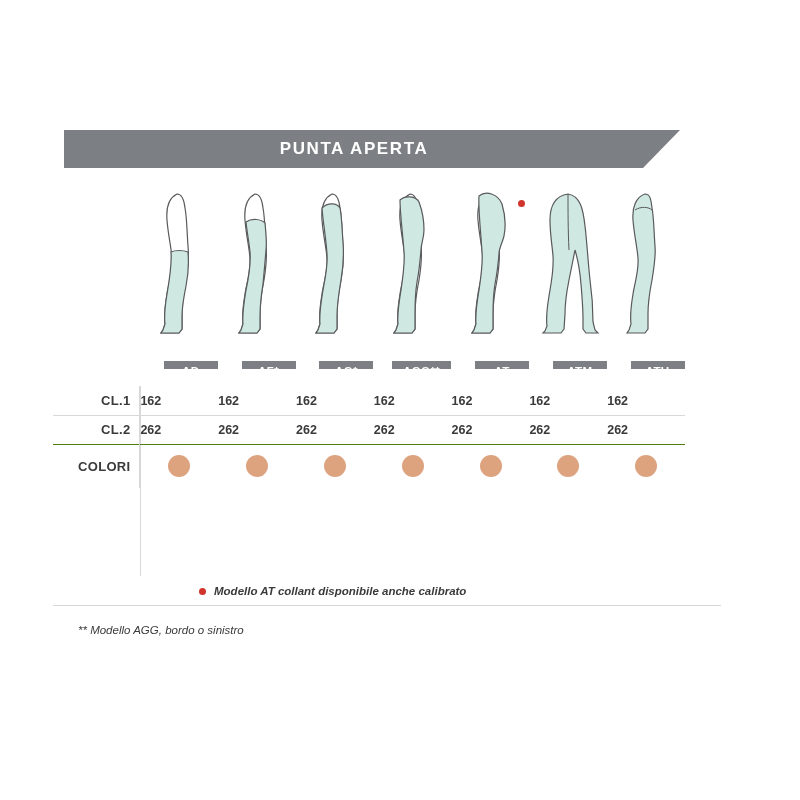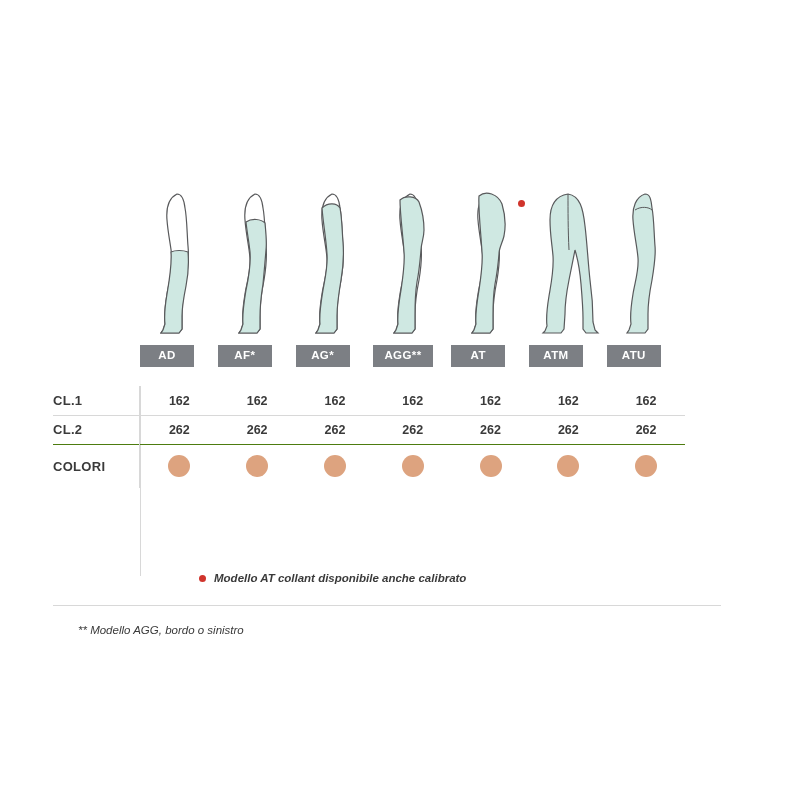--- a/index.html
+++ b/index.html
@@ -80,21 +80,22 @@
     position: absolute;
     left: 140px;
     top: 345px;
     width: 545px;
     height: 22px;
     display: flex;
   }
   .label-cell {
     width: 77.8px;
     display: flex;
-    justify-content: flex-start;
+    justify-content: flex-end;
+    margin-top: 16px;
   }
   .chip {
     background: #7c7f84;
     color: #ffffff;
     font-size: 11.5px;
     font-weight: bold;
     letter-spacing: 0.4px;
     padding: 4px 11px 4px 11px;
     min-width: 32px;
     text-align: center;
@@ -109,37 +110,38 @@
     height: 29px;
     display: flex;
     align-items: center;
   }
   .row-cl1 { top: 386px; border-bottom: 1px solid #d8d8d8; }
   .row-cl2 { top: 415px; border-bottom: 1px solid #4d7c0f; }
   .row-col { top: 444px; height: 44px; }
 
   .row-head {
     width: 87px;
-    padding-right: 26px;
+    text-align: right;
+    padding-right: 9px;
     font-size: 13px;
     font-weight: bold;
     color: #3a3a3a;
     letter-spacing: 0.3px;
     box-sizing: border-box;
   }
   .row-cells {
     display: flex;
     flex: 1;
     border-left: 1px solid #d8d8d8;
     height: 100%;
     align-items: center;
   }
   .cell {
     width: 77.8px;
-    text-align: center;
+    text-align: left;
     font-size: 12.5px;
     font-weight: bold;
     color: #3a3a3a;
   }
   .cell-color {
     width: 77.8px;
     display: flex;
     justify-content: center;
     align-items: center;
   }
@@ -157,21 +159,21 @@
     top: 386px;
     width: 1px;
     height: 190px;
     background: #d8d8d8;
   }
 
   
   .note-red {
     position: absolute;
     left: 158px;
-    top: 572px;
+    top: 585px;
     font-size: 11.5px;
     font-style: italic;
     font-weight: bold;
     color: #3a3a3a;
     display: flex;
     align-items: center;
     padding-left: 41px;
   }
   .red-dot {
     width: 7px;
@@ -211,20 +213,24 @@
     height: 7px;
     border-radius: 50%;
     background: #d0342c;
   }
 </style>
 </head>
 <body>
 
 <div class="sheet">
 
+  <div class="banner">
+    <div class="banner-shape"></div>
+    <div class="banner-title">PUNTA APERTA</div>
+  </div>
 
   <div class="figures">
 
     <div class="figure-cell">
       <svg width="60" height="148" viewBox="0 0 60 148">
         <path d="M28 4 C20 8 17 18 18 30 C19 44 22 56 23 68 C24 80 20 92 18 104 C16 116 15 126 16 134 L14 140 L12 143 L30 143 L33 139 L33 124 C33 112 35 100 37 90 C39 78 40 66 39 56 C38 44 38 28 36 18 C35 9 33 4 28 4 Z" fill="#ffffff" stroke="#58595b" stroke-width="1.2"></path>
         <path d="M22 62 C26 60 34 60 39 62 C40 74 39 86 37 96 C35 106 33 116 33 126 L33 139 L30 143 L12 143 L14 140 L16 134 C15 126 16 116 18 104 C20 92 23 76 22 62 Z" fill="#cfe8e2" stroke="#58595b" stroke-width="1.2"></path>
       </svg>
     </div>
 

